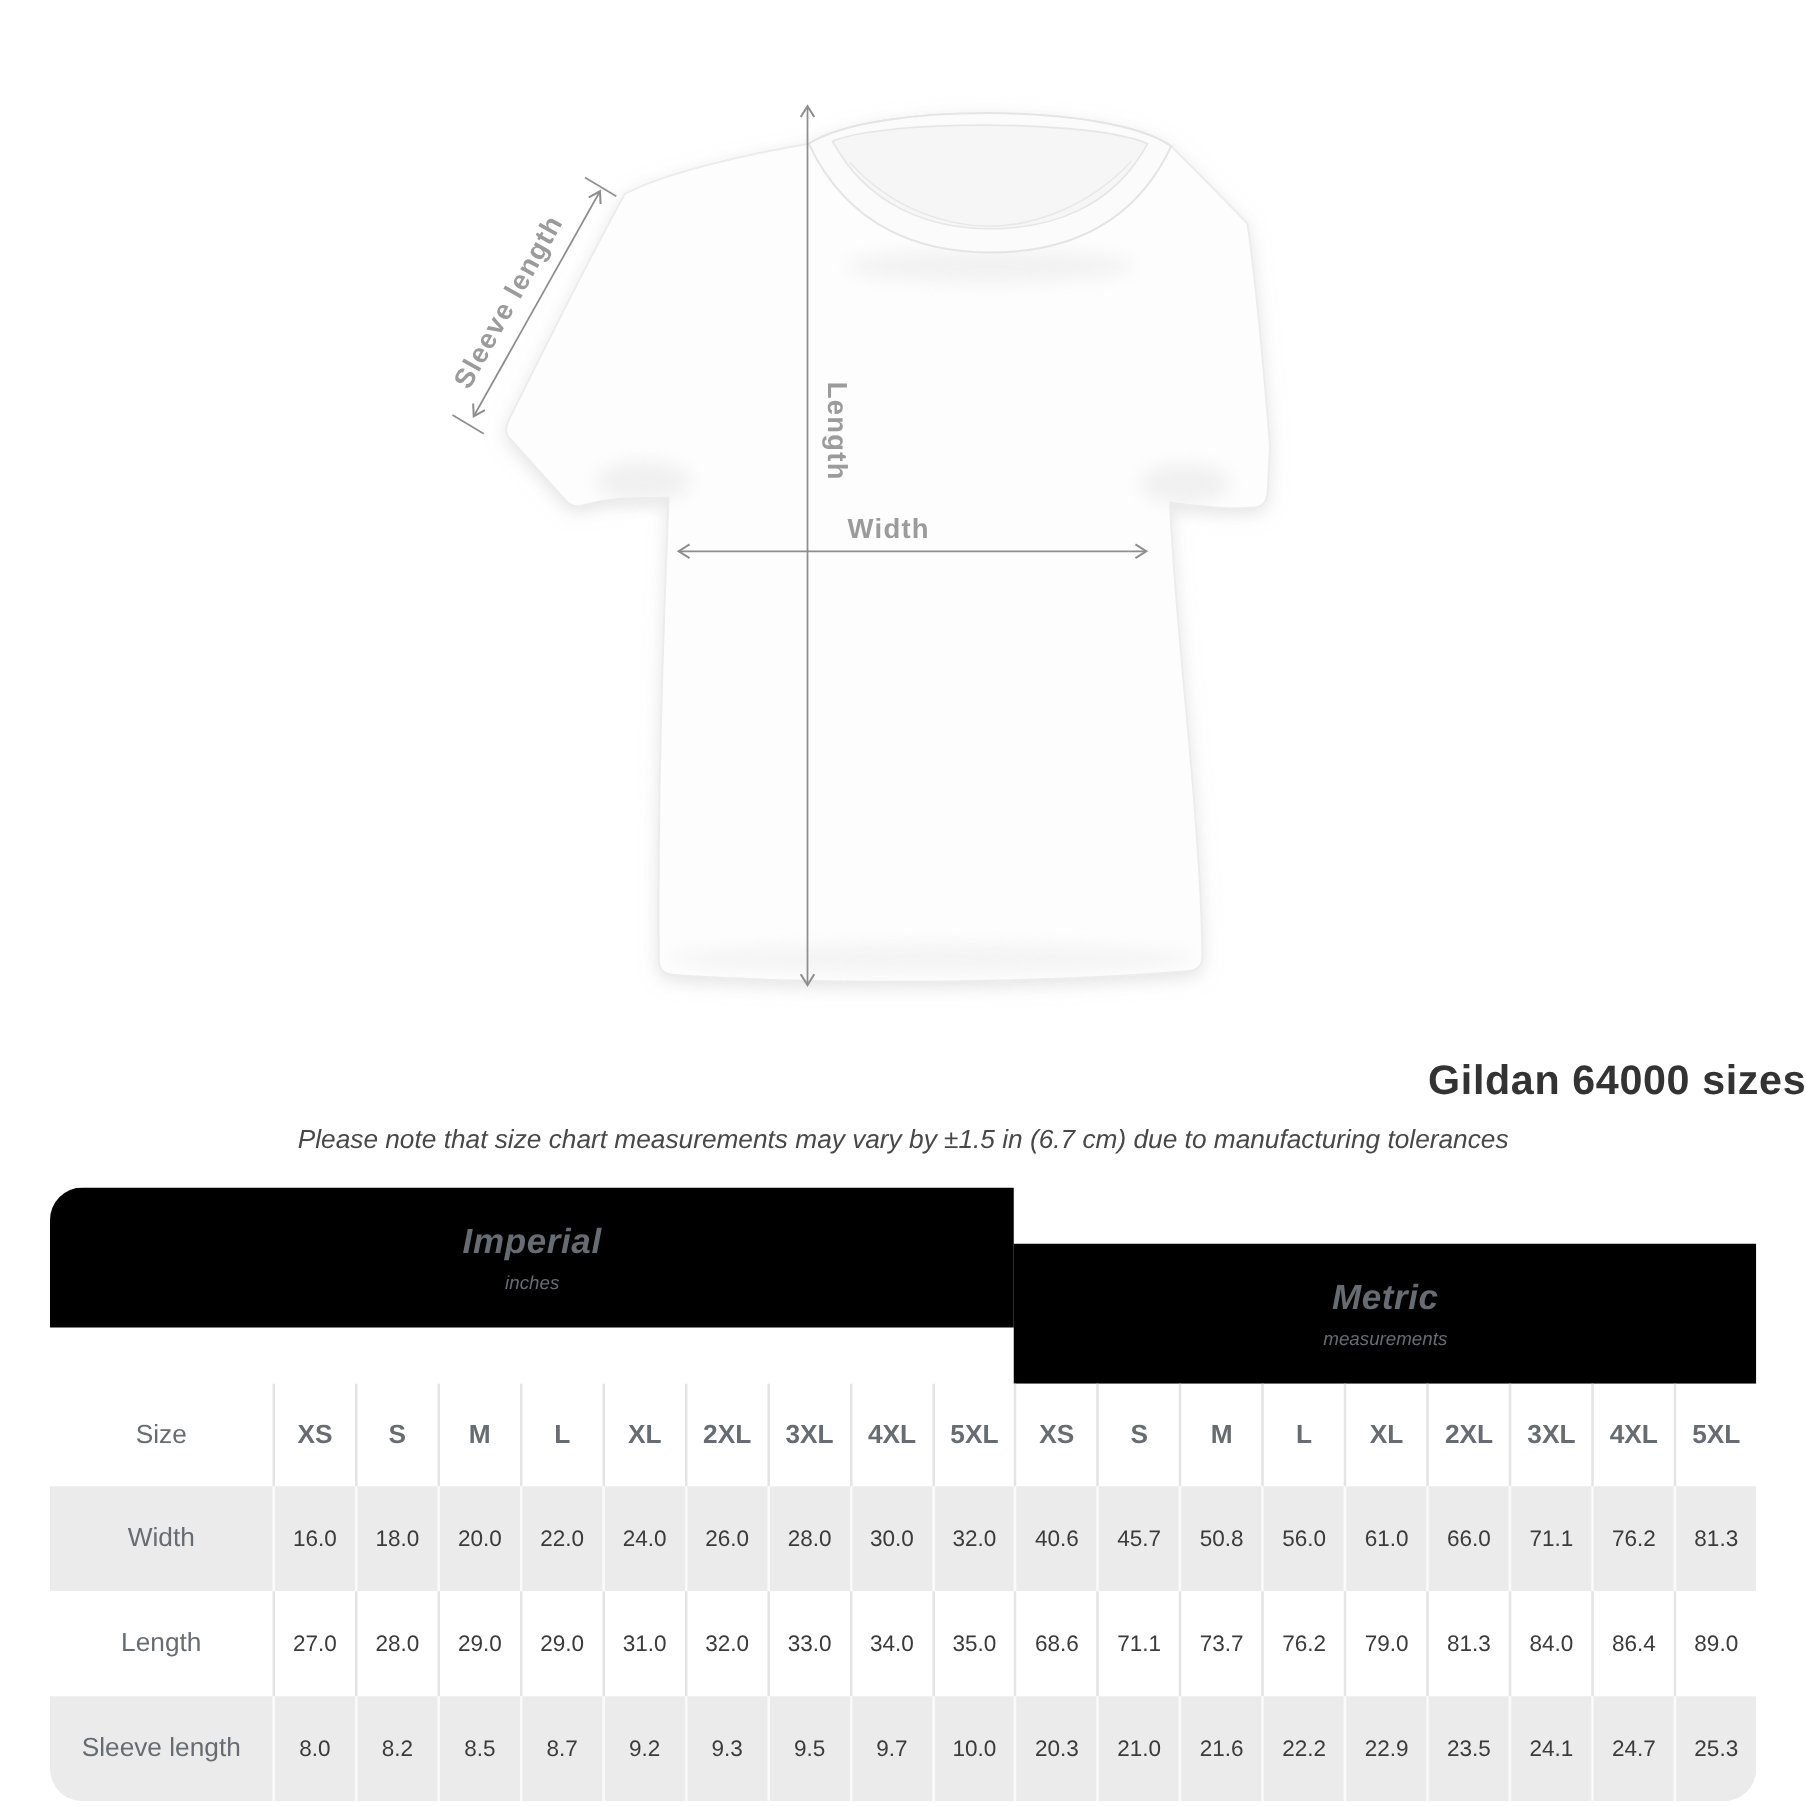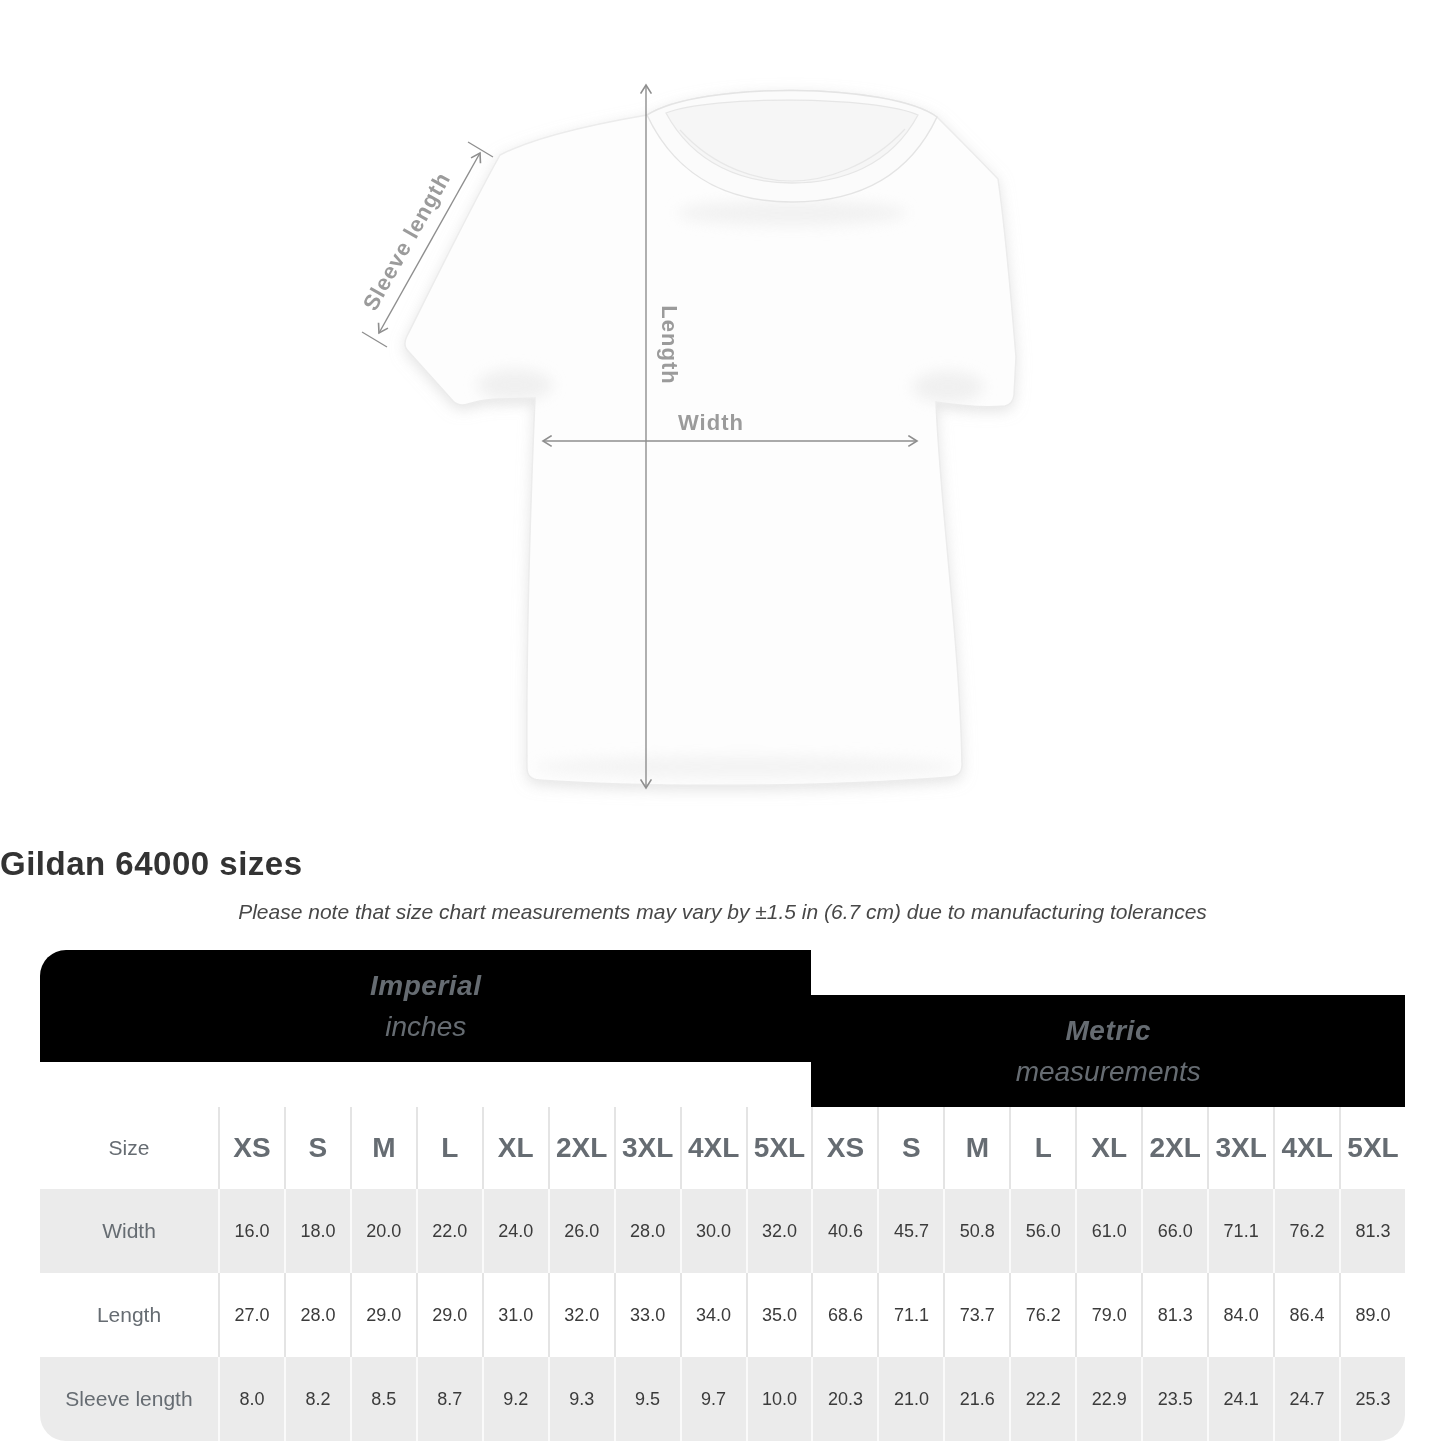--- a/index.html
+++ b/index.html
@@ -4,58 +4,58 @@
 <style>
   html,body{margin:0;padding:0;background:#fff;}
   .page{
     position:relative;width:1445px;height:1445px;background:#ffffff;
     font-family:"Liberation Sans",sans-serif;overflow:hidden;
   }
   .shirt-svg{position:absolute;left:350px;top:55px;}
 
   .title{
     position:absolute;top:845px;left:0;width:100%;margin:0;
-    text-align:left;font-size:33px;font-weight:bold;color:#333333;
+    text-align:right;font-size:33px;font-weight:bold;color:#333333;
     letter-spacing:0.5px;
   }
   .subtitle{
     position:absolute;top:900px;left:0;width:100%;margin:0;
     text-align:center;font-size:21px;font-style:italic;color:#484848;
   }
 
   .size-table{
     position:absolute;top:950px;left:40px;width:1365px;
     display:grid;grid-template-columns:178px repeat(18,1fr);
     border-radius:26px;overflow:hidden;
   }
   .band{
     background:#000000;height:112px;display:flex;flex-direction:column;
     align-items:center;justify-content:center;
   }
   .band-left{grid-column:1 / span 10;}
   .band-right{grid-column:11 / span 9;margin-top:45px;}
   .band-name{font-size:28px;font-weight:bold;font-style:italic;color:#666c72;letter-spacing:0.5px;}
-  .band-unit{font-size:28px;font-style:italic;color:#666c72;margin-top:9px;}
+  .band-unit{font-size:15px;font-style:italic;color:#666c72;margin-top:9px;}
 
   .row{display:contents;}
   .cell{
     display:flex;align-items:center;justify-content:center;
     background:#fff;box-sizing:border-box;
   }
   .row-size .cell{height:82px;}
   .row-data .cell{height:84px;}
   .row-w{--sep:#e4e4e4;}
   .row-g{--sep:#fafafa;}
   .row-g .cell{background:#ebebeb;}
   .row .cell + .cell{border-left:2px solid var(--sep);}
   .cell.gap-label{border-left-width:5px;}
   .cell.gap-metric{border-left-width:3px;}
 
   .lab{font-weight:normal;font-size:21px;color:#666c72;}
-  .hd{font-weight:bold;font-size:28px;color:#666c72;}
+  .hd{font-weight:bold;font-size:21px;color:#666c72;}
   .val{font-size:18px;color:#3b3b3b;}
 
   .diagram-label{
     font-weight:bold;font-size:22px;fill:#9b9b9b;letter-spacing:1px;
   }
 </style>
 </head>
 <body>
 
 <div class="page">

